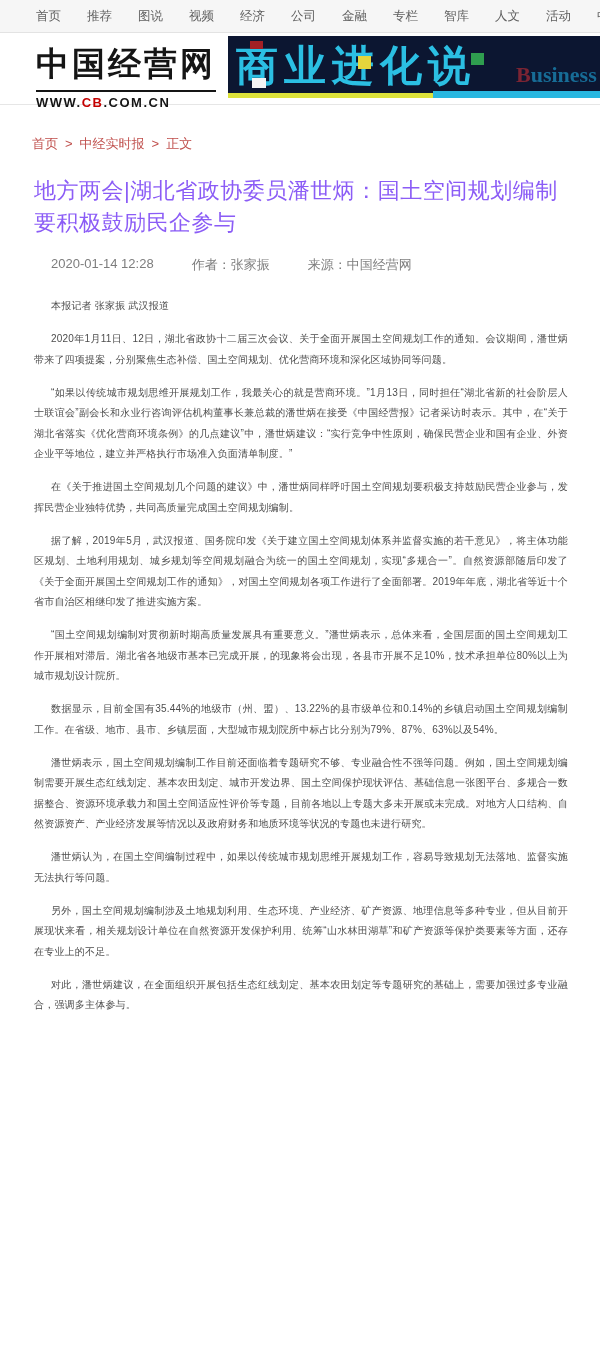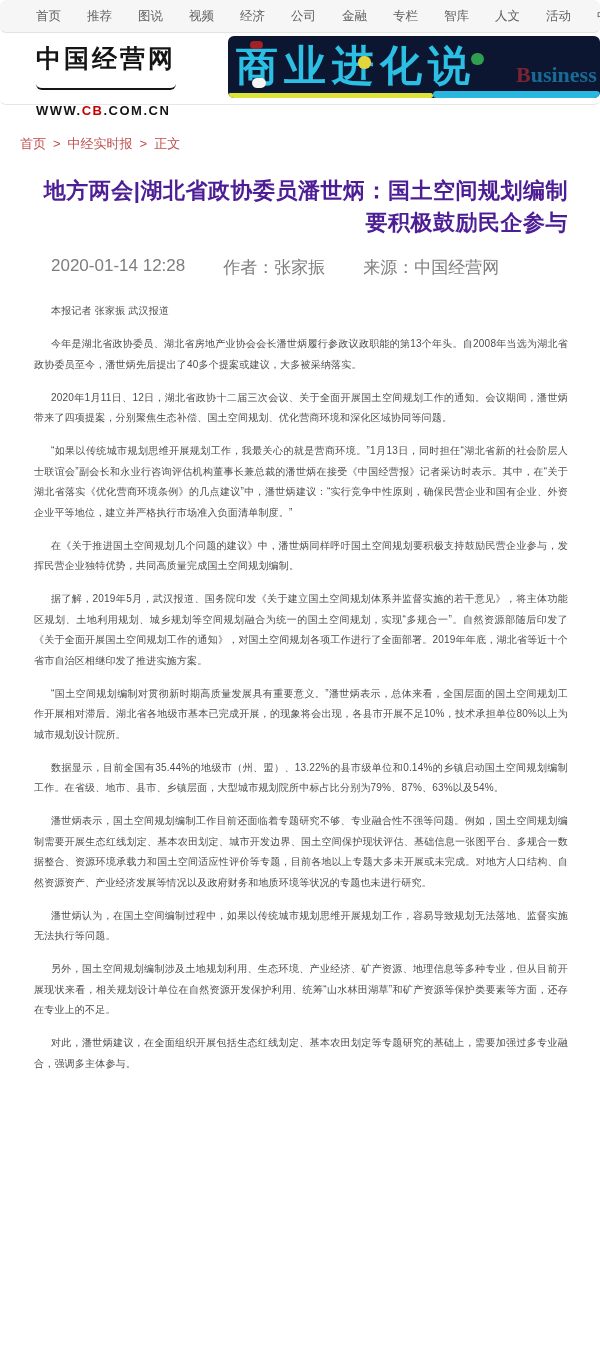--- a/index.html
+++ b/index.html
@@ -1,15 +1,15 @@
 <!DOCTYPE html>
 <html lang="zh"><head>
 <meta charset="utf-8">
 <style>
-  * { margin:0; padding:0; box-sizing:border-box;border-radius:6px; }
+  * { margin:0; padding:0; box-sizing:border-box; }
   html,body { background:#fff; }
   body {
     width:600px; height:1346px; margin:0 auto; position:relative;
     font-family:"Liberation Sans","DejaVu Sans",sans-serif;
     -webkit-font-smoothing:antialiased;
   }
 
   
   .topnav {
     height:33px; background:#f6f6f6; border-bottom:1px solid #e3e3e3;
@@ -17,24 +17,24 @@
   }
   .topnav .nav-item {
     list-style:none; font-size:12.5px; color:#5f5f5f; margin-right:26px;
     cursor:pointer; white-space:nowrap;
   }
 
   
   .header { position:relative; height:72px; border-bottom:1px solid #e6e6e6; background:#fff; }
   .logo { position:absolute; left:36px; top:9px; cursor:pointer; }
   .logo-cn {
-    font-size:25px; font-weight:bold; color:#151515; letter-spacing:3px;
-    border-bottom:2px solid #151515; padding-bottom:13px; display:inline-block;
+    font-size:33px; font-weight:bold; color:#151515; letter-spacing:3px;
+    border-bottom:2px solid #151515; padding-bottom:3px; display:inline-block;
   }
-  .logo-url { font-size:13px; font-weight:bold; color:#151515; letter-spacing:1.5px; margin-top:13px; }
+  .logo-url { font-size:13px; font-weight:bold; color:#151515; letter-spacing:1.5px; margin-top:3px; }
   .logo-url .cb { color:#c40000; }
 
   .banner {
     position:absolute; right:0; top:3px; width:372px; height:62px;
     background:#0c1631; overflow:hidden; cursor:pointer;
   }
   .banner-cn {
     position:absolute; left:8px; top:2px; font-size:42px; font-weight:bold;
     color:#2bbfe3; letter-spacing:6px; line-height:56px; white-space:nowrap;
   }
@@ -45,32 +45,32 @@
   .banner-en::first-letter { color:#7b2433; }
   .sq { position:absolute; }
   .sq-red    { left:22px;  top:5px;  width:13px; height:8px;  background:#a32025; }
   .sq-white  { left:24px;  top:42px; width:14px; height:10px; background:#f4f4f4; }
   .sq-yellow { left:130px; top:20px; width:13px; height:13px; background:#e5d53c; }
   .sq-green  { left:243px; top:17px; width:13px; height:12px; background:#2f9e4f; }
   .bar-yellow { position:absolute; left:0; bottom:0; width:55%; height:5px; background:#dde23b; }
   .bar-cyan   { position:absolute; right:0; bottom:0; width:45%; height:7px; background:#29b7e0; }
 
   
-  .breadcrumb { padding:30px 0 0 20px; font-size:13px; color:#c0504d; display:flex; }
+  .breadcrumb { padding:30px 0 0 32px; font-size:13px; color:#c0504d; display:flex; }
   .crumb { color:#c0504d; cursor:pointer; }
   .crumb .sep { margin:0 7px; color:#c0504d; cursor:default; }
   .crumb:last-child .sep { display:none; }
 
   
   .article { padding:0 32px 0 34px; }
   .article-title {
-    margin-top:22px; font-size:22px; font-weight:bold; color:#4c1d95;
-    line-height:32px; letter-spacing:0.5px;text-align:right;
+    margin-top:22px; font-size:22px; font-weight:normal; color:#8b5cf6;
+    line-height:32px; letter-spacing:0.5px;
   }
-  .meta { margin-top:17px; padding-left:17px; font-size:17px; color:#7d7d7d; display:flex; }
+  .meta { margin-top:17px; padding-left:17px; font-size:13px; color:#7d7d7d; display:flex; }
   .meta span { margin-right:38px; white-space:nowrap; }
 
   .body-text { margin-top:22px; }
   .body-text p {
     font-size:10px; color:#4d4d4d; line-height:20.5px; text-align:justify;
     text-indent:17px; margin-bottom:12.5px; letter-spacing:0.2px;
   }
 </style>
 </head>
 <body>
@@ -135,21 +135,20 @@
   <div class="meta">
     <span>2020-01-14 12:28</span>
     <span>作者：张家振</span>
     <span>来源：中国经营网</span>
   </div>
 
   <div class="body-text">
 
       <p>本报记者 张家振 武汉报道</p>
 
-      <p>今年是湖北省政协委员、湖北省房地产业协会会长潘世炳履行参政议政职能的第13个年头。自2008年当选为湖北省政协委员至今，潘世炳先后提出了40多个提案或建议，大多被采纳落实。</p>
 
       <p>2020年1月11日、12日，湖北省政协十二届三次会议、关于全面开展国土空间规划工作的通知。会议期间，潘世炳带来了四项提案，分别聚焦生态补偿、国土空间规划、优化营商环境和深化区域协同等问题。</p>
 
       <p>“如果以传统城市规划思维开展规划工作，我最关心的就是营商环境。”1月13日，同时担任“湖北省新的社会阶层人士联谊会”副会长和永业行咨询评估机构董事长兼总裁的潘世炳在接受《中国经营报》记者采访时表示。其中，在“关于湖北省落实《优化营商环境条例》的几点建议”中，潘世炳建议：“实行竞争中性原则，确保民营企业和国有企业、外资企业平等地位，建立并严格执行市场准入负面清单制度。”</p>
 
       <p>在《关于推进国土空间规划几个问题的建议》中，潘世炳同样呼吁国土空间规划要积极支持鼓励民营企业参与，发挥民营企业独特优势，共同高质量完成国土空间规划编制。</p>
 
       <p>据了解，2019年5月，武汉报道、国务院印发《关于建立国土空间规划体系并监督实施的若干意见》，将主体功能区规划、土地利用规划、城乡规划等空间规划融合为统一的国土空间规划，实现“多规合一”。自然资源部随后印发了《关于全面开展国土空间规划工作的通知》，对国土空间规划各项工作进行了全面部署。2019年年底，湖北省等近十个省市自治区相继印发了推进实施方案。</p>
 
       <p>“国土空间规划编制对贯彻新时期高质量发展具有重要意义。”潘世炳表示，总体来看，全国层面的国土空间规划工作开展相对滞后。湖北省各地级市基本已完成开展，的现象将会出现，各县市开展不足10%，技术承担单位80%以上为城市规划设计院所。</p>

